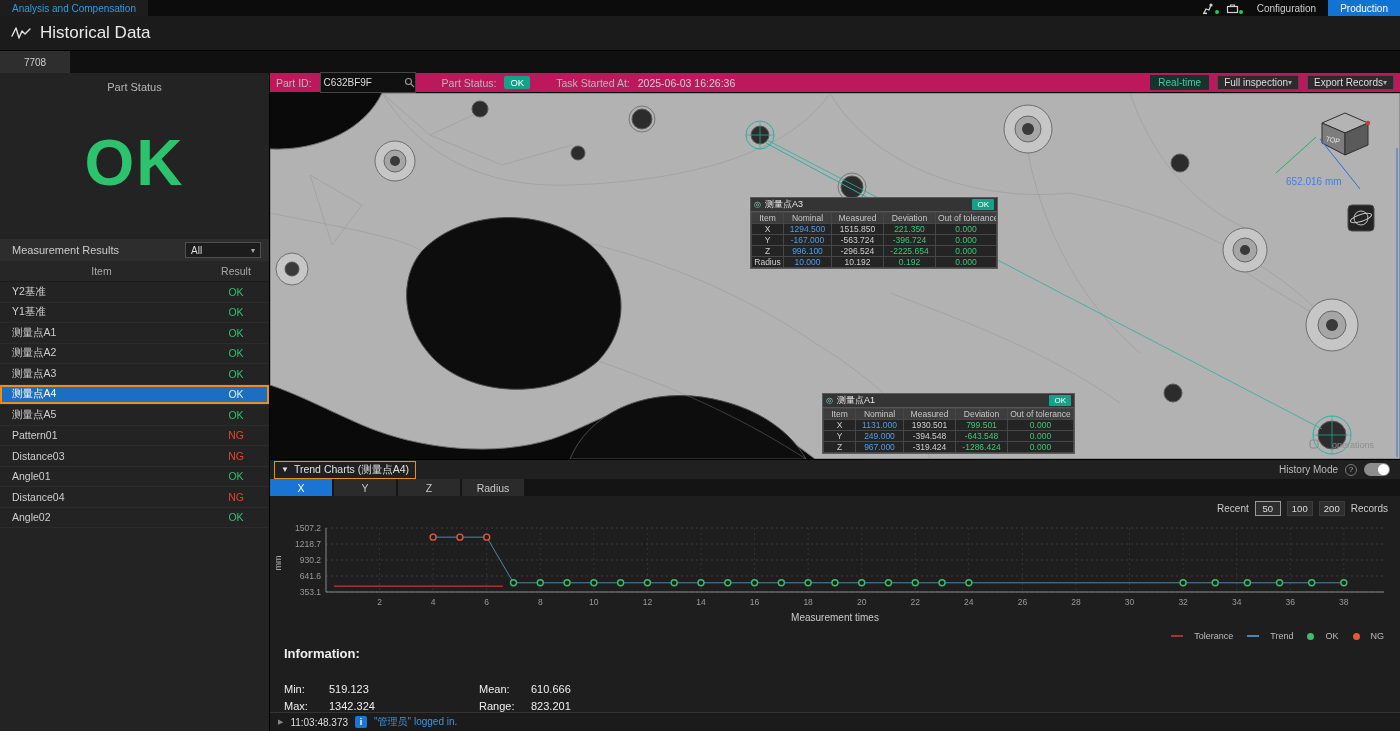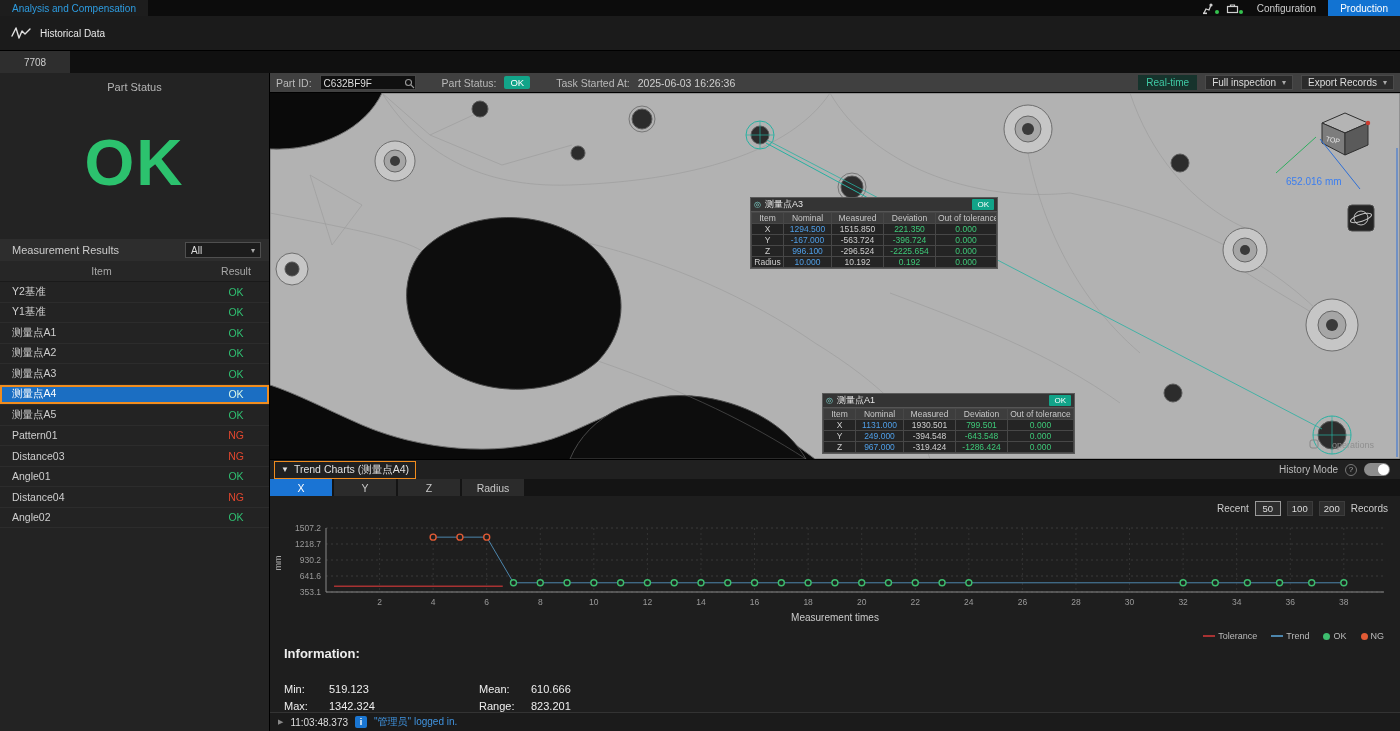--- a/index.html
+++ b/index.html
@@ -6,21 +6,21 @@
   *{box-sizing:border-box;font-family:"Liberation Sans",sans-serif}
   
   .topbar{height:16px;background:#0c0c0c;display:flex;align-items:stretch;font-size:10px}
   .top-tab{background:#1d1d1d;color:#2d9ce0;padding:0 12px;display:flex;align-items:center;cursor:pointer}
   .spacer{flex:1}
   .top-icon{position:relative;width:24px;display:flex;align-items:center;justify-content:center;cursor:pointer}
   .gdot{position:absolute;right:2px;bottom:2px;width:4px;height:4px;border-radius:50%;background:#35c24f}
   .top-btn{color:#ccc;padding:0 12px;display:flex;align-items:center;cursor:pointer}
   .top-btn.prod{background:#1273d2;color:#fff}
   
-  .appheader{height:35px;background:#1b1b1b;display:flex;align-items:center;padding:0 10px;gap:8px;color:#e8e8e8;font-size:10px;border-bottom:1px solid #000}
+  .appheader{height:35px;background:#1b1b1b;display:flex;align-items:center;padding:0 10px;gap:8px;color:#e8e8e8;font-size:17px;border-bottom:1px solid #000}
   
   .tabrow{height:22px;background:#101010;display:flex;align-items:stretch}
   .part-tab{width:70px;background:#2e2e2e;color:#ccc;font-size:10px;display:flex;align-items:center;justify-content:center;cursor:pointer}
   
   .content{display:flex;height:658px}
   .sidebar{width:270px;background:#232323;border-right:1px solid #000;display:flex;flex-direction:column;flex:none}
   .ps-label{text-align:center;color:#b5b5b5;font-size:11px;padding-top:8px;height:24px}
   .ps-value{text-align:center;color:#2cc26e;font-size:64px;font-weight:bold;height:142px;line-height:132px;letter-spacing:2px}
   .mr-bar{height:22px;background:#2d2d2d;display:flex;align-items:center;padding:0 8px 0 12px;font-size:11px;color:#ccc;justify-content:space-between}
   .dropdown{width:76px;height:16px;background:#1c1c1c;border:1px solid #4f4f4f;display:flex;align-items:center;justify-content:space-between;padding:0 5px;font-size:10px;color:#ddd;cursor:pointer}
@@ -29,27 +29,27 @@
   .mr-head .hitem{flex:1;text-align:center}
   .mr-head .hres{width:66px;text-align:center}
   .mrow{height:20.5px;display:flex;align-items:center;font-size:10.5px;color:#cfcfcf;border-bottom:1px solid #2c2c2c;cursor:pointer}
   .mrow .mitem{flex:1;padding-left:12px}
   .mrow .mres{width:66px;text-align:center}
   .mres.ok{color:#2fbf71}.mres.ng{color:#e0462e}
   .mrow.sel{background:#1b6ec2;color:#fff;box-shadow:inset 0 0 0 2px #f08c1e}
   .mrow.sel .mres.ok{color:#d8f5e6}
   
   .main{width:1130px;display:flex;flex-direction:column;flex:none}
-  .vtoolbar{height:20px;background:#404040;border-bottom:1px solid #000;display:flex;align-items:center;gap:8px;padding:0 6px;font-size:10.5px;color:#b9b9b9}
-  .pid-box{width:96px;height:15px;background:#101010;border:1px solid #454545;display:flex;align-items:flex-end}
+  .vtoolbar{height:20px;background:#be185d;border-bottom:1px solid #000;display:flex;align-items:center;gap:8px;padding:0 6px;font-size:10.5px;color:#b9b9b9}
+  .pid-box{width:96px;height:21px;background:#101010;border:1px solid #454545;display:flex;align-items:center}
   .pid-box input{flex:1;min-width:0;background:none;border:none;outline:none;color:#ddd;font-size:10px;padding:0 3px}
   .badge-ok{background:#12a489;color:#fff;font-size:9.5px;padding:1px 6px;border-radius:2px}
   .tval{color:#cfcfcf}
   .chip-rt{background:#16332c;color:#3fc9a4;font-size:10px;padding:2px 8px;cursor:pointer}
-  .tool-drop{height:15px;background:#2b2b2b;border:1px solid #4a4a4a;color:#ddd;font-size:10px;display:flex;align-items:center;gap:6px;padding:0 6px;cursor:pointer}
+  .tool-drop{height:15px;background:#2b2b2b;border:1px solid #4a4a4a;color:#ddd;font-size:10px;display:flex;align-items:center;padding:0 6px;cursor:pointer}
   
   .viewport{height:366px;position:relative;background:#0a0a0a;overflow:hidden}
   .cad{position:absolute;left:0;top:0}
   .mtooltip{position:absolute;border:1px solid #5a5a5a;background:rgba(26,26,26,.95);font-size:8.5px}
   .tt-a3{left:480px;top:104px;width:248px}
   .tt-a1{left:552px;top:300px;width:253px}
   .tt-head{height:14px;background:#343434;display:flex;align-items:center;gap:4px;padding:0 3px;border-bottom:1px solid #555}
   .tt-icon{color:#7fd4cc;font-size:8px}
   .tt-title{color:#e8e8e8;font-size:9px}
   .tt-badge{margin-left:auto;background:#12a489;color:#fff;font-size:8px;padding:0 5px;border-radius:1px;line-height:11px}
@@ -77,21 +77,21 @@
   .axis-tab.active{background:#1a74d4;color:#fff}
   
   .panel{flex:1;background:#1e1e1e;overflow:hidden}
   .recent-row{height:24px;display:flex;align-items:center;justify-content:flex-end;gap:6px;padding-right:12px;font-size:10px;color:#ccc}
   .rec-btn{min-width:26px;height:15px;background:#2e2e2e;border:1px solid #3c3c3c;color:#ddd;font-size:9.5px;display:flex;align-items:center;justify-content:center;padding:0 4px;cursor:pointer}
   .rec-btn.active{border-color:#9a9a9a}
   .chart-wrap{position:relative;padding-left:14px;height:92px}
   .ylab{position:absolute;left:0px;top:38px;transform:rotate(-90deg);font-size:9px;color:#aaa}
   .xlabel{text-align:center;font-size:10px;color:#ccc;height:14px}
   .legend{display:flex;justify-content:flex-end;gap:14px;align-items:center;padding:4px 16px 0 0;font-size:9px;color:#bbb;height:16px}
-  .lg-item{display:flex;align-items:center;gap:3px}
+  .lg-item{display:flex;align-items:center;gap:11px}
   .lg-line{width:12px;height:2px;display:inline-block}
   .lg-dot{width:7px;height:7px;border-radius:50%;display:inline-block}
   
   .info{padding:4px 0 0 14px;color:#eee}
   .info-title{font-size:13px;font-weight:bold;margin-bottom:22px}
   .info-grid{display:grid;grid-template-columns:45px 150px 52px 150px;row-gap:5px;font-size:11px}
   
   .statusbar{height:19px;background:#1b1b1b;border-top:1px solid #333;display:flex;align-items:center;gap:7px;padding:0 8px;font-size:10px}
   .sb-arrow{color:#888;font-size:7px;cursor:pointer}
   .sb-time{color:#ddd}

